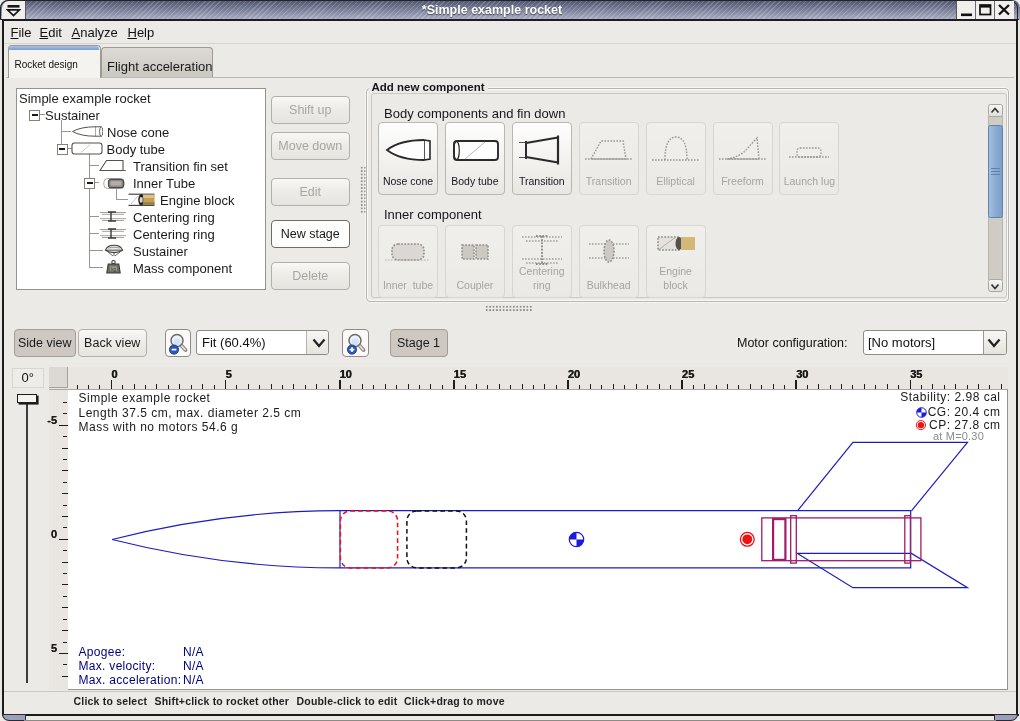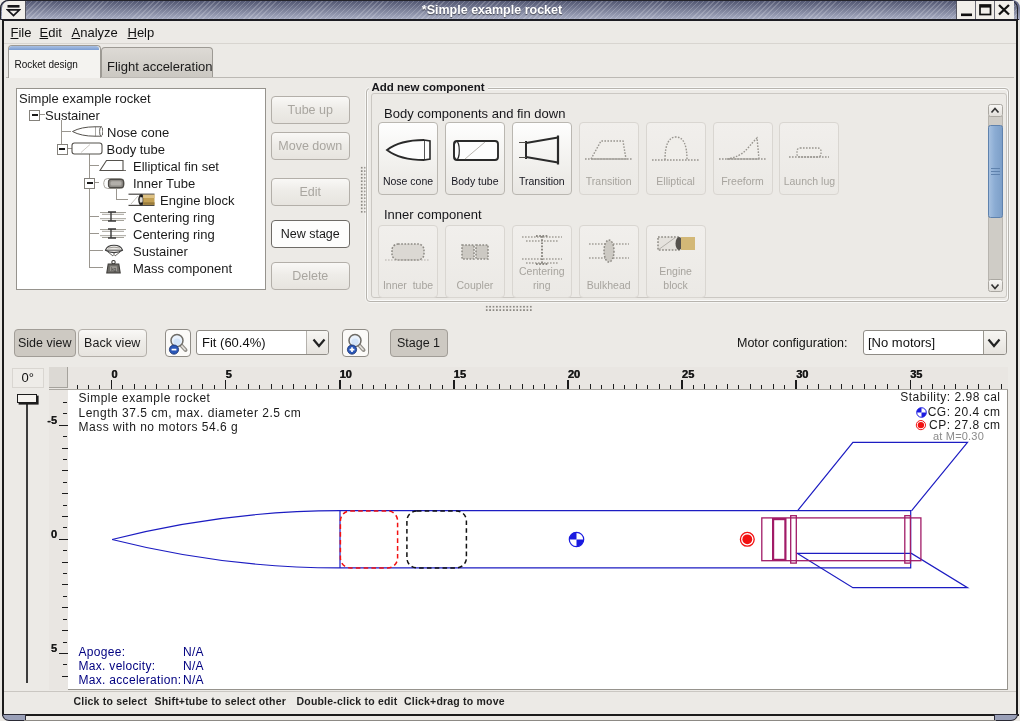--- a/index.html
+++ b/index.html
@@ -71,21 +71,21 @@
 <div class="abs" style="left:7.5px;top:44.5px;width:93px;height:33px;background:#f4f3f0;border:1px solid #9d9a94;border-bottom:none;border-radius:4px 4px 0 0;box-sizing:border-box;"></div>
 <div class="abs" style="left:9px;top:45.5px;width:90px;height:4px;background:linear-gradient(#a9c0e2,#7b9ed3);border-radius:3px 3px 0 0;"></div>
 <div class="abs" style="left:14.5px;top:58.5px;font-size:10px;color:#111;white-space:nowrap;">Rocket design</div>
 
 <div class="abs" style="left:16px;top:88px;width:250px;height:202px;background:#fff;border:1px solid #96938d;box-sizing:border-box;"></div>
 <div id="tree">
 <div class="tr" style="left:19px;top:91px;">Simple example rocket</div>
 <div class="tr" style="left:45px;top:108px;">Sustainer</div>
 <div class="tr" style="left:107px;top:125px;">Nose cone</div>
 <div class="tr" style="left:106.5px;top:142px;">Body tube</div>
-<div class="tr" style="left:133px;top:159px;">Elliptical fin set</div>
+<div class="tr" style="left:133px;top:159px;">Transition fin set</div>
 <div class="tr" style="left:133px;top:176px;">Inner Tube</div>
 <div class="tr" style="left:160px;top:193px;">Engine block</div>
 <div class="tr" style="left:133px;top:210px;">Centering ring</div>
 <div class="tr" style="left:133px;top:227px;">Centering ring</div>
 <div class="tr" style="left:133px;top:244px;">Sustainer</div>
 <div class="tr" style="left:133px;top:261px;">Mass component</div>
 
 <div class="tline" style="left:39px;top:114.4px;width:6px;height:1px;"></div>
 <div class="tline" style="left:61px;top:120px;width:1px;height:28.9px;"></div>
 <div class="tline" style="left:61px;top:131.4px;width:10px;height:1px;"></div>
@@ -149,21 +149,21 @@
  <path d="M4 4 Q10 2.4 16 4" fill="none" stroke="#8a8780" stroke-width="0.8"></path>
 </svg>
 <svg class="abs" style="left:105px;top:260px;" width="17" height="14" viewBox="0 0 17 14">
  <circle cx="8.5" cy="2.2" r="1.7" fill="none" stroke="#44423e" stroke-width="1.1"></circle>
  <path d="M3.2 4 L13.8 4 L15.2 13 L1.8 13 Z" fill="#6e6c67" stroke="#3d3b38" stroke-width="1.1"></path>
  <rect x="5" y="6.2" width="7" height="4.8" fill="#9b9892" rx="0.5"></rect>
  <text x="8.6" y="10.6" font-size="4.6" text-anchor="middle" fill="#3a3a3a" font-family="Liberation Sans">kg</text>
 </svg>
 </div>
 
-<div class="btn dis" style="left:270.5px;top:96px;width:77.5px;height:26px;">Tube up</div>
+<div class="btn dis" style="left:270.5px;top:96px;width:77.5px;height:26px;">Shift up</div>
 <div class="btn dis" style="left:270.5px;top:131.5px;width:77.5px;height:26px;">Move down</div>
 <div class="btn dis" style="left:270.5px;top:178px;width:77.5px;height:26px;">Edit</div>
 <div class="btn" style="left:270.5px;top:220px;width:77.5px;height:26px;background:#fdfdfc;border:1.5px solid #6e6b66;font-size:12.5px;">New stage</div>
 <div class="btn dis" style="left:270.5px;top:262px;width:77.5px;height:26px;">Delete</div>
 
 <div class="abs" style="left:359.5px;top:166px;width:7px;height:48px;background-image:radial-gradient(circle,#8d8a84 0.8px,transparent 1px);background-size:3.4px 3.4px;"></div>
 <div class="abs" style="left:485px;top:304.5px;width:47px;height:7px;background-image:radial-gradient(circle,#8d8a84 0.8px,transparent 1px);background-size:3.4px 3.4px;"></div>
 
 <div class="abs" style="left:366px;top:88px;width:643px;height:213.5px;border:1px solid #b7b4ae;border-radius:4px;box-sizing:border-box;box-shadow:inset 0 0 0 1px rgba(255,255,255,0.75), 0 0 0 1px rgba(255,255,255,0.55);"></div>
 <div class="abs" style="left:368.5px;top:81px;height:14px;padding:0 3px;background:#eceae6;font-size:11.5px;font-weight:bold;color:#16161a;">Add new component</div>
@@ -565,16 +565,16 @@
  <text x="10.5" y="295.5">Max. acceleration:</text>
         <text x="115" y="295.5">N/A</text>
 </g>
 </svg>
 
 </div>
 
 <div class="abs" style="left:4px;top:690.5px;width:1012px;height:1px;background:#cac7c2;"></div>
 <div class="abs" id="statusbar" style="left:0;top:694.5px;width:944px;height:13px;font-size:10.5px;font-weight:bold;color:#1f1f1f;letter-spacing:0.2px;">
 <span style="position:absolute;left:73.5px;">Click to select</span>
-<span style="position:absolute;left:154.5px;">Shift+tube to select other</span>
+<span style="position:absolute;left:154.5px;">Shift+click to rocket other</span>
 <span style="position:absolute;left:296.5px;">Double-click to edit</span>
 <span style="position:absolute;left:404px;">Click+drag to move</span>
 </div>
 
 </body></html>

